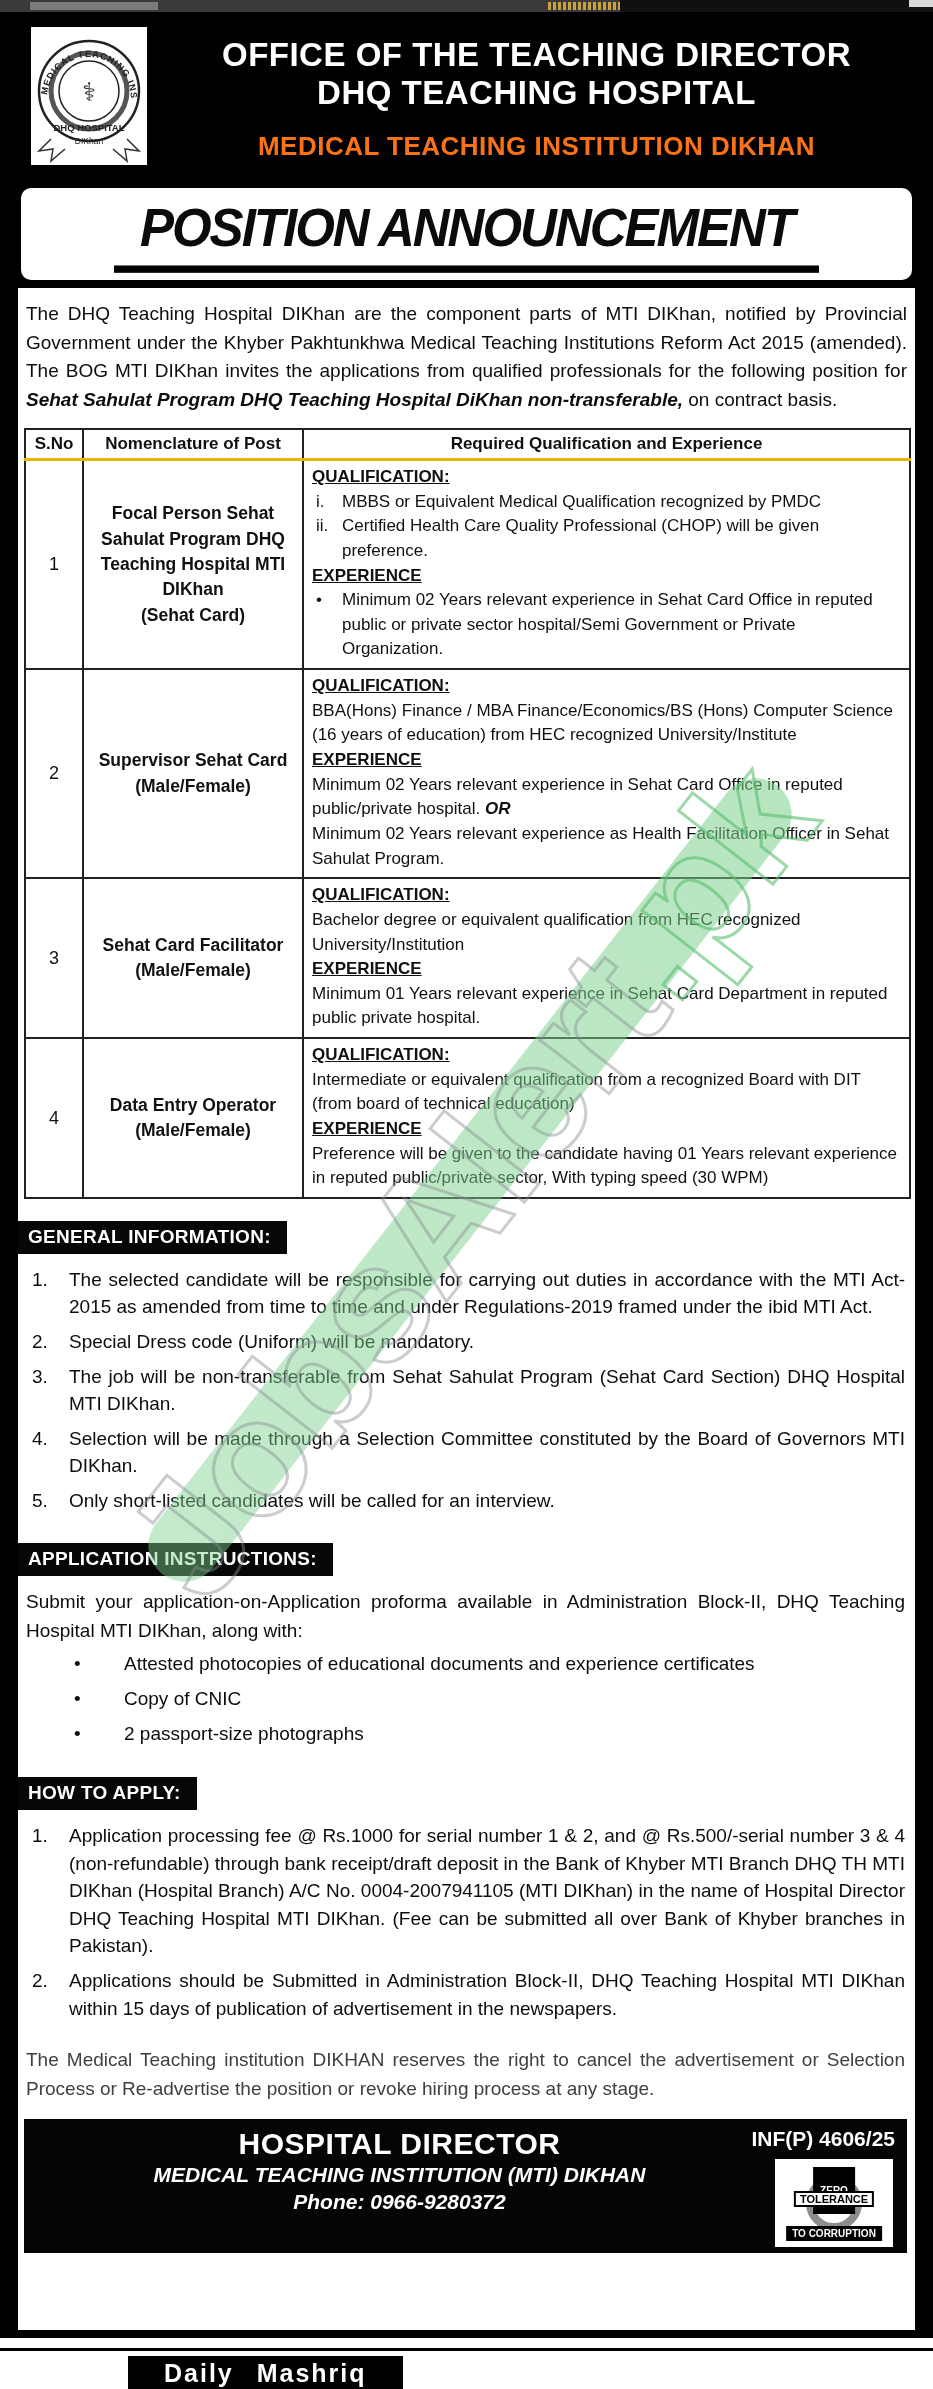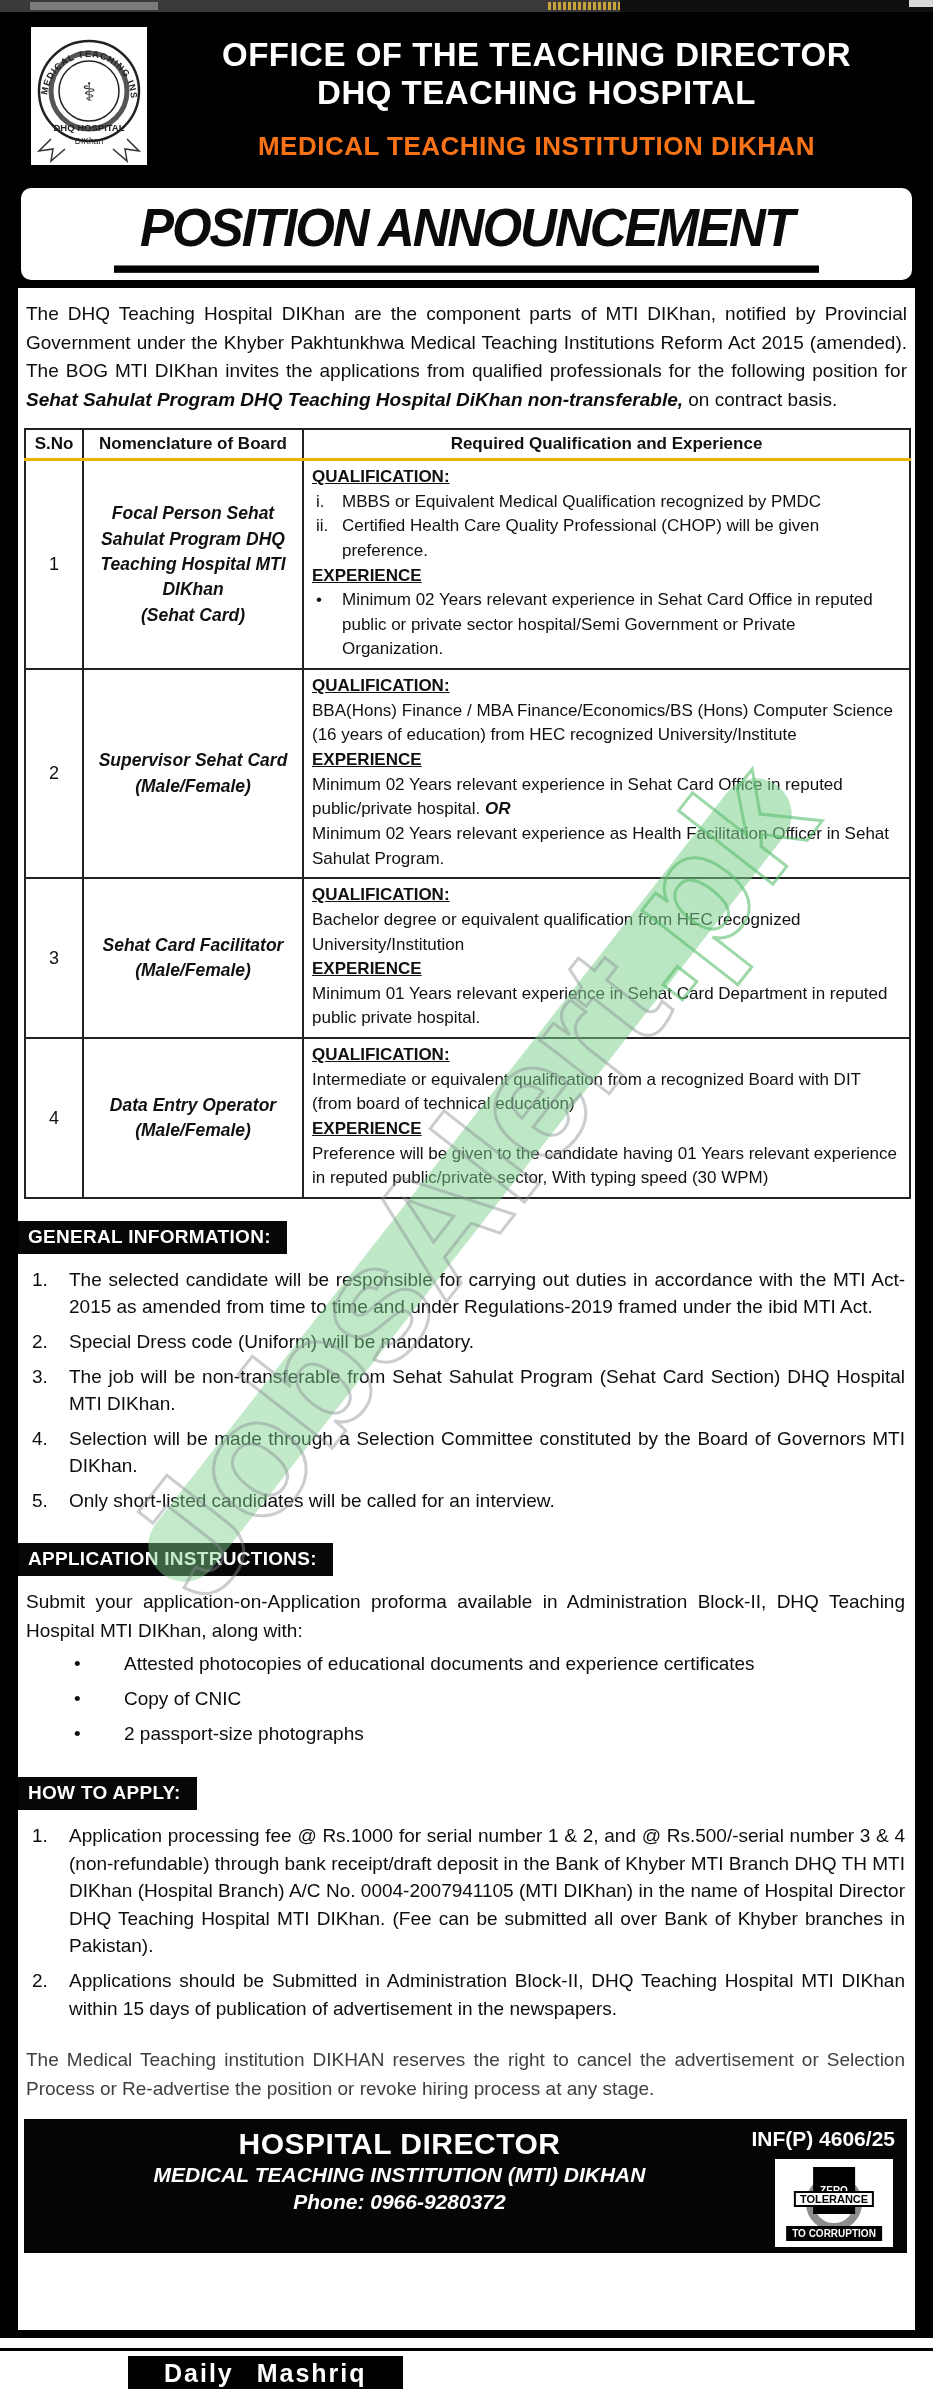--- a/index.html
+++ b/index.html
@@ -43,21 +43,21 @@
 
   
   .intro { margin:12px 8px 14px 8px; font-size:19px; line-height:1.5; text-align:justify; color:#0d0d0d; }
   .intro b { font-style:italic; }
 
   
   table.jobs { border-collapse:collapse; width:calc(100% - 10px); margin-left:6px; }
   table.jobs th, table.jobs td { border:2px solid #222; }
   table.jobs th { font-size:17px; font-weight:bold; padding:4px 2px; border-bottom:3px solid #eab308; }
   td.sno { width:58px; text-align:center; vertical-align:middle; font-size:18px; }
-  td.post { width:220px; text-align:center; vertical-align:middle; font-weight:bold; font-size:17.5px; line-height:1.45; padding:4px 8px;font-style:italic; }
+  td.post { width:220px; text-align:center; vertical-align:middle; font-weight:bold; font-size:17.5px; line-height:1.45; padding:4px 8px; }
   td.qual { vertical-align:top; padding:4px 10px 6px 8px; font-size:17px; line-height:1.45; }
   .cell-label { font-weight:bold; text-decoration:underline; }
   .li { display:flex; }
   .li .mk { flex:none; width:30px; padding-left:4px; }
   .li .tx { flex:1; }
   .orb { font-weight:bold; font-style:italic; }
   .post-sub { display:block; }
 
   
   .section-head { display:inline-block; background:#070707; color:#fff; font-weight:bold;
@@ -155,21 +155,21 @@
   </div>
 
   
   <div class="intro"><span>The DHQ Teaching Hospital DIKhan are the component parts of MTI DIKhan, notified by Provincial Government under the Khyber Pakhtunkhwa Medical Teaching Institutions Reform Act 2015 (amended). The BOG MTI DIKhan invites the applications from qualified professionals for the following position for </span><b>Sehat Sahulat Program DHQ Teaching Hospital DiKhan non-transferable,</b><span> on contract basis.</span></div>
 
   
   <table class="jobs">
     <tbody>
         <tr>
       <th>S.No</th>
-      <th>Nomenclature of Board</th>
+      <th>Nomenclature of Post</th>
       <th>Required Qualification and Experience</th>
     </tr>
 
     <tr>
       <td class="sno">1</td>
       <td class="post">
         <span>Focal Person Sehat Sahulat Program DHQ Teaching Hospital MTI DIKhan</span>
         <span class="post-sub">(Sehat Card)</span>
       </td>
       <td class="qual">

